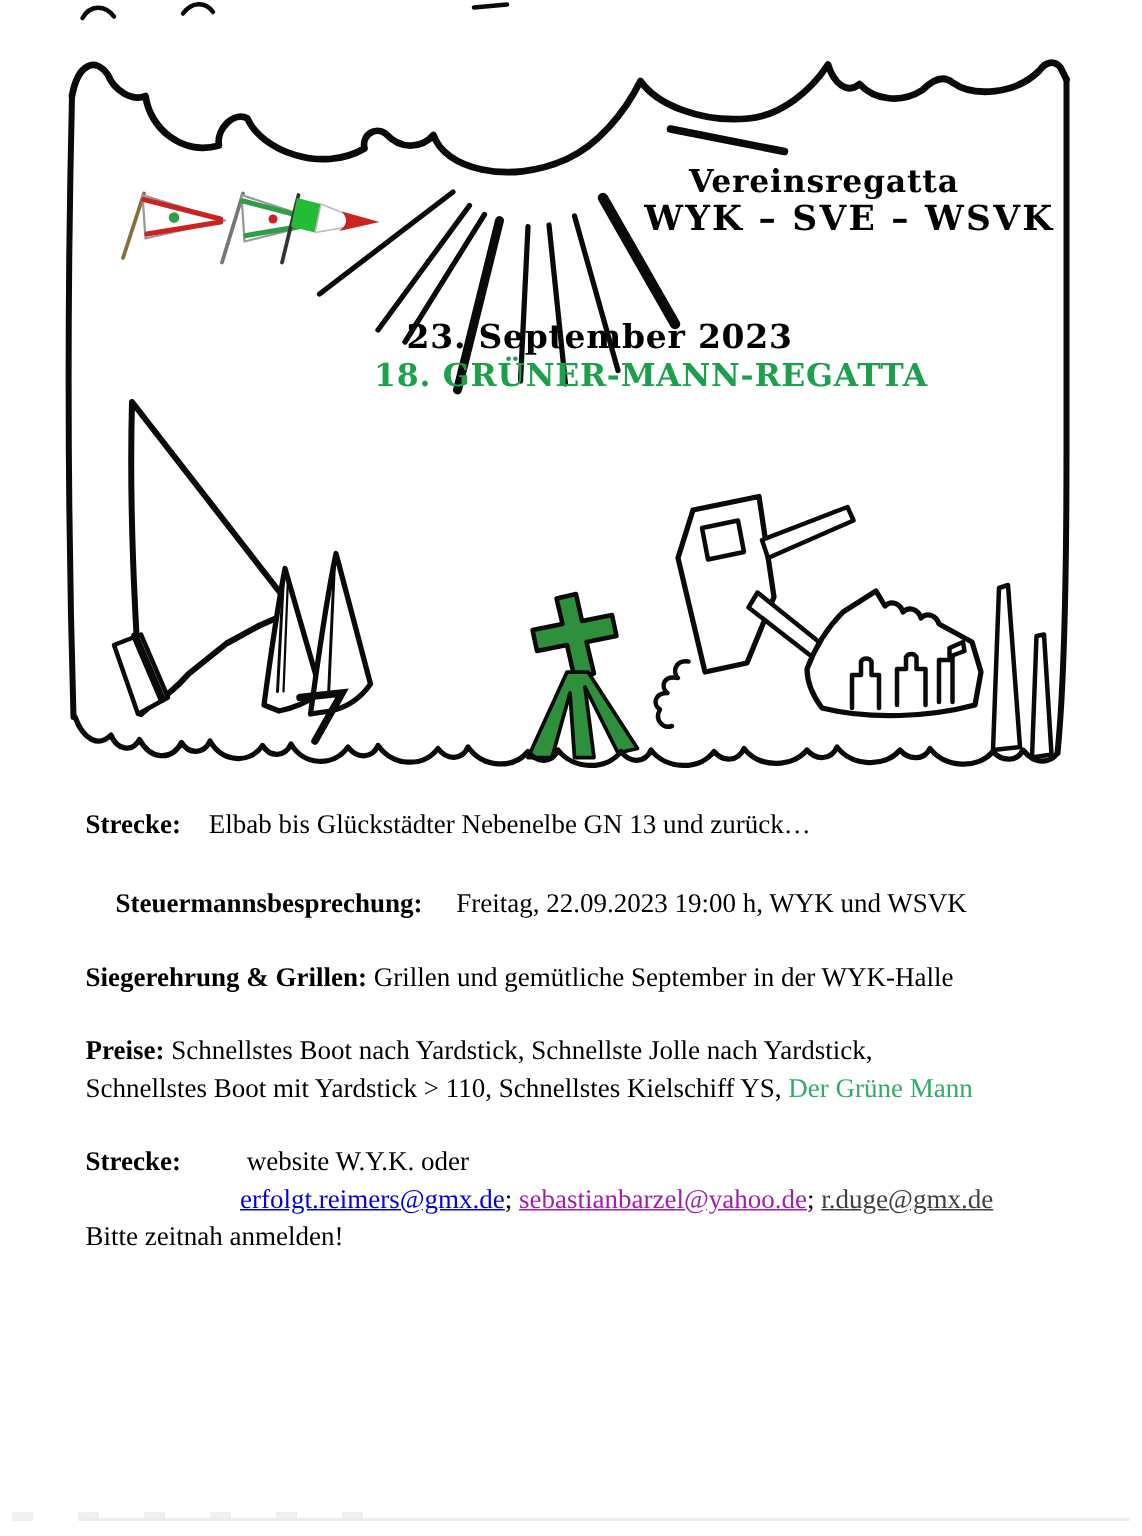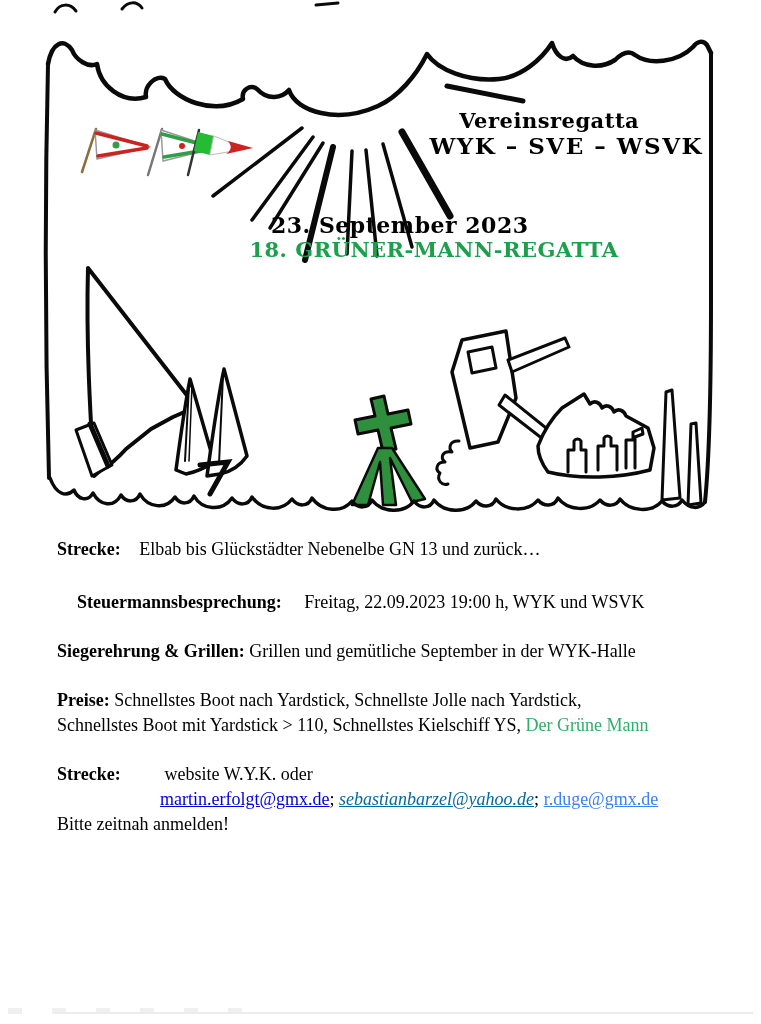--- a/index.html
+++ b/index.html
@@ -218,23 +218,23 @@
       <b class="lbl">Preise:</b>
       <span>Schnellstes Boot nach Yardstick, Schnellste Jolle nach Yardstick,</span><br>
       <span>Schnellstes Boot mit Yardstick &gt; 110, Schnellstes Kielschiff YS, </span><span class="green-text" style="color: rgb(47, 174, 104);">Der Grüne Mann</span>
     </p>
 
     <p class="tight">
       <span class="meld-label">Strecke:</span>
       <span>website W.Y.K.</span>
       <span class="meld-oder">oder</span>
       <span class="meld-emails">
-        <a href="#" style="color: rgb(0, 0, 221);">martin.erfolgt@gmx.de</a><span>;</span>
-        <a href="#" style="color: #0369a1; font-style: italic;">sebastianbarzel@yahoo.de</a><span>;</span>
-        <a href="#" style="color: #3b82f6;">r.duge@gmx.de</a>
+        <a href="#" style="color: rgb(0, 0, 221);">erfolgt.reimers@gmx.de</a><span>;</span>
+        <a href="#" style="color: #a21caf;">sebastianbarzel@yahoo.de</a><span>;</span>
+        <a href="#" style="color: #404040;">r.duge@gmx.de</a>
       </span>
       <span class="meld-note">Bitte zeitnah anmelden!</span>
     </p>
 
   </div>
 
   <div class="bottom-specks"></div>
   <div class="bottom-edge"></div>
 </div>
 

